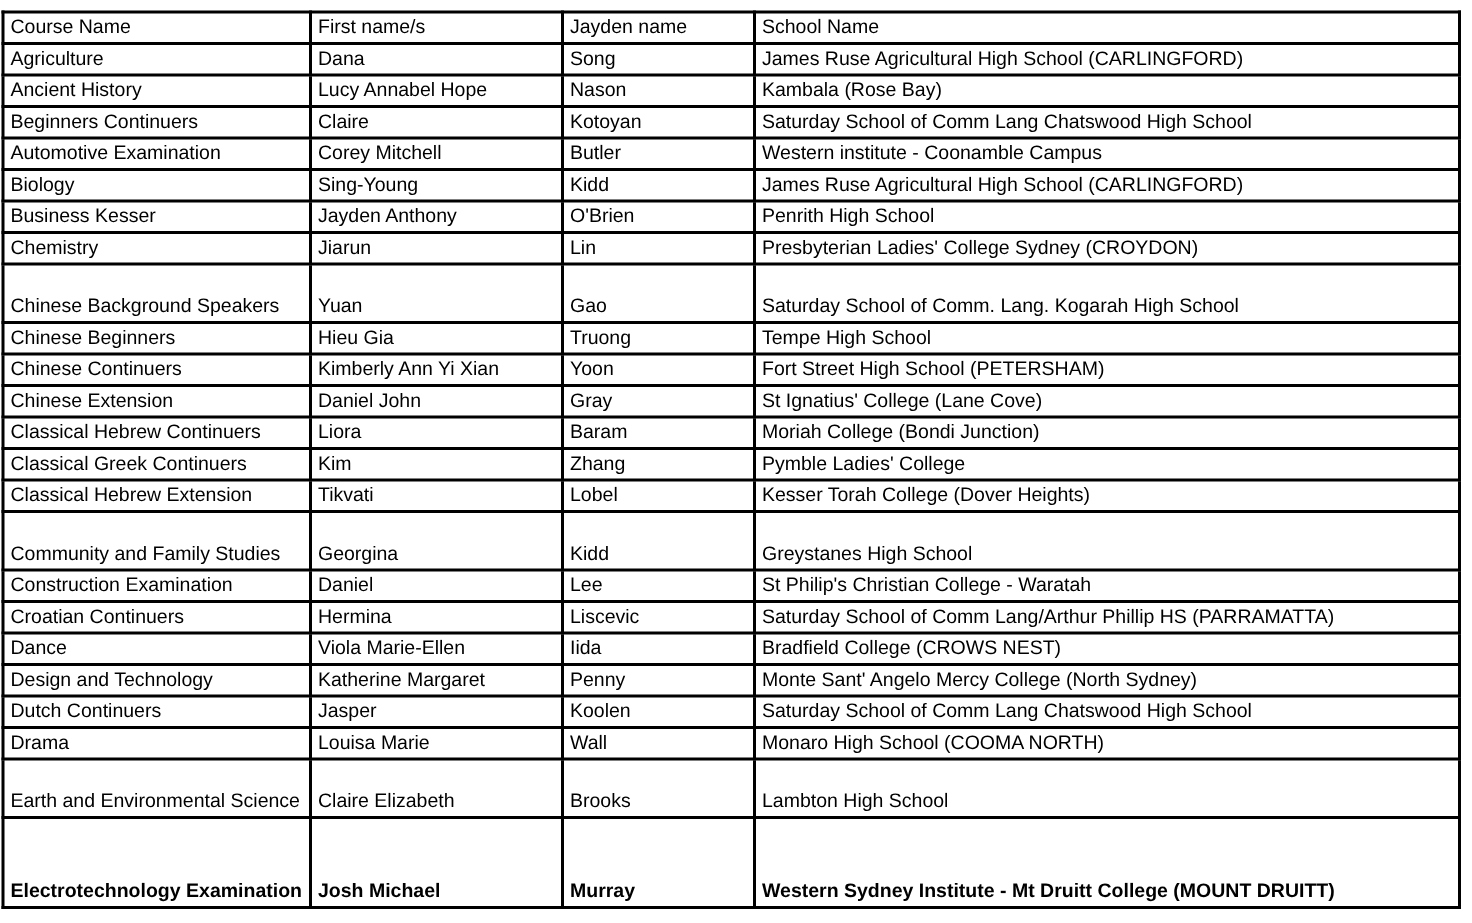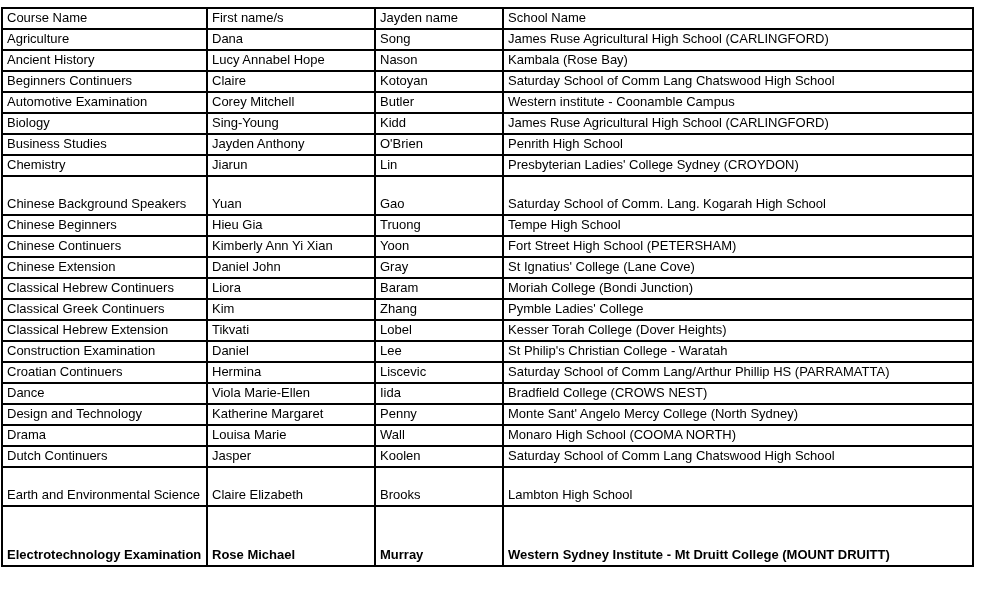--- a/index.html
+++ b/index.html
@@ -92,21 +92,21 @@
       <td>Butler</td>
       <td>Western institute - Coonamble Campus</td>
     </tr>
         <tr>
       <td>Biology</td>
       <td>Sing-Young</td>
       <td>Kidd</td>
       <td>James Ruse Agricultural High School (CARLINGFORD)</td>
     </tr>
         <tr>
-      <td>Business Studies</td>
+      <td>Business Kesser</td>
       <td>Jayden Anthony</td>
       <td>O'Brien</td>
       <td>Penrith High School</td>
     </tr>
         <tr>
       <td>Chemistry</td>
       <td>Jiarun</td>
       <td>Lin</td>
       <td>Presbyterian Ladies' College Sydney (CROYDON)</td>
     </tr>
@@ -145,20 +145,26 @@
       <td>Kim</td>
       <td>Zhang</td>
       <td>Pymble Ladies' College</td>
     </tr>
         <tr>
       <td>Classical Hebrew Extension</td>
       <td>Tikvati</td>
       <td>Lobel</td>
       <td>Kesser Torah College (Dover Heights)</td>
     </tr>
+        <tr class="tall">
+      <td>Community and Family Studies</td>
+      <td>Georgina</td>
+      <td>Kidd</td>
+      <td>Greystanes High School</td>
+    </tr>
         <tr>
       <td>Construction Examination</td>
       <td>Daniel</td>
       <td>Lee</td>
       <td>St Philip's Christian College - Waratah</td>
     </tr>
         <tr>
       <td>Croatian Continuers</td>
       <td>Hermina</td>
       <td>Liscevic</td>
@@ -170,39 +176,39 @@
       <td>Iida</td>
       <td>Bradfield College (CROWS NEST)</td>
     </tr>
         <tr>
       <td>Design and Technology</td>
       <td>Katherine Margaret</td>
       <td>Penny</td>
       <td>Monte Sant' Angelo Mercy College (North Sydney)</td>
     </tr>
         <tr>
+      <td>Dutch Continuers</td>
+      <td>Jasper</td>
+      <td>Koolen</td>
+      <td>Saturday School of Comm Lang Chatswood High School</td>
+    </tr>
+        <tr>
       <td>Drama</td>
       <td>Louisa Marie</td>
       <td>Wall</td>
       <td>Monaro High School (COOMA NORTH)</td>
-    </tr>
-        <tr>
-      <td>Dutch Continuers</td>
-      <td>Jasper</td>
-      <td>Koolen</td>
-      <td>Saturday School of Comm Lang Chatswood High School</td>
     </tr>
         <tr class="tall">
       <td>Earth and Environmental Science</td>
       <td>Claire  Elizabeth</td>
       <td>Brooks</td>
       <td>Lambton High School</td>
     </tr>
         <tr class="taller">
       <td>Electrotechnology Examination</td>
-      <td>Rose Michael</td>
+      <td>Josh Michael</td>
       <td>Murray</td>
       <td>Western Sydney Institute - Mt Druitt College (MOUNT DRUITT)</td>
     </tr>
       </tbody>
   </table>
 
 </div>
 
 </body></html>

